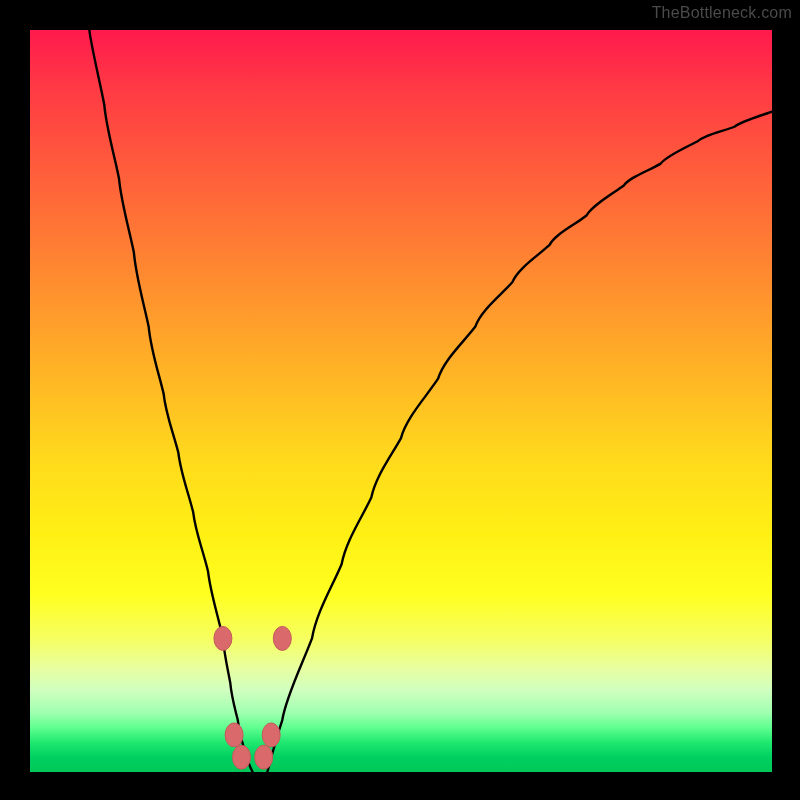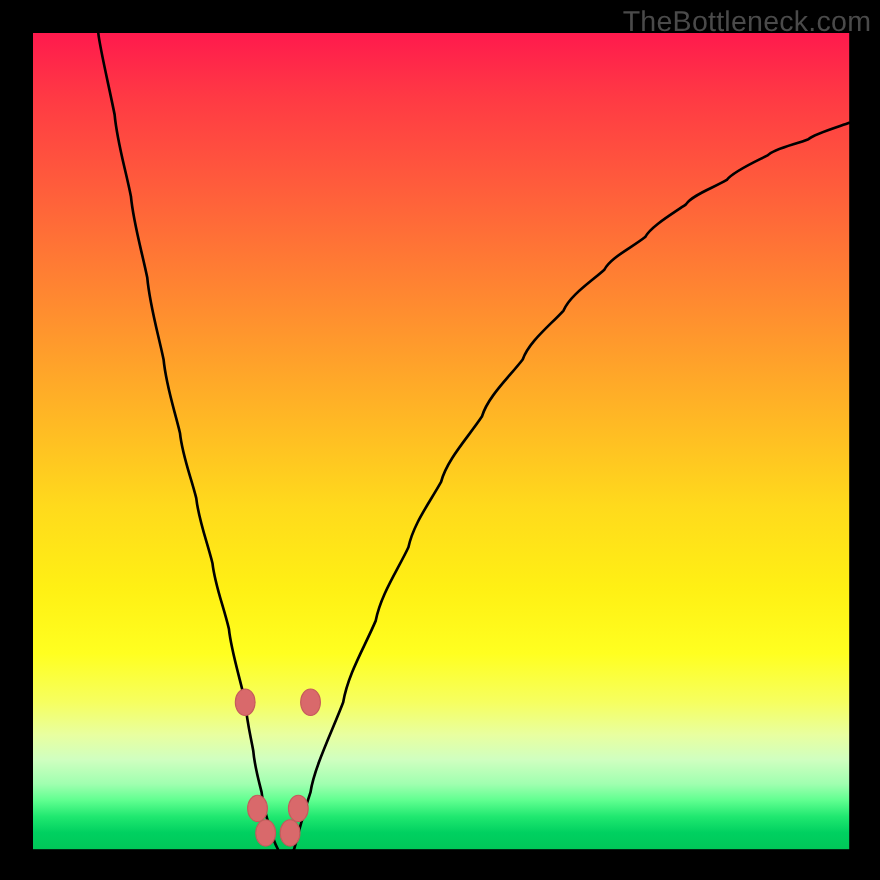--- a/index.html
+++ b/index.html
@@ -42,21 +42,21 @@
       #20e870 96%,
       #00d060 98%,
       #00c858 100%
     );
   }
   .watermark {
     position: absolute;
     top: 4px;
     right: 8px;
     color: #4a4a4a;
-    font-size: 26px;
+    font-size: 16px;
     font-weight: 500;
     letter-spacing: 0.2px;
     user-select: none;
   }
   svg.curve {
     position: absolute;
     left: 0;
     top: 0;
     width: 742px;
     height: 742px;

